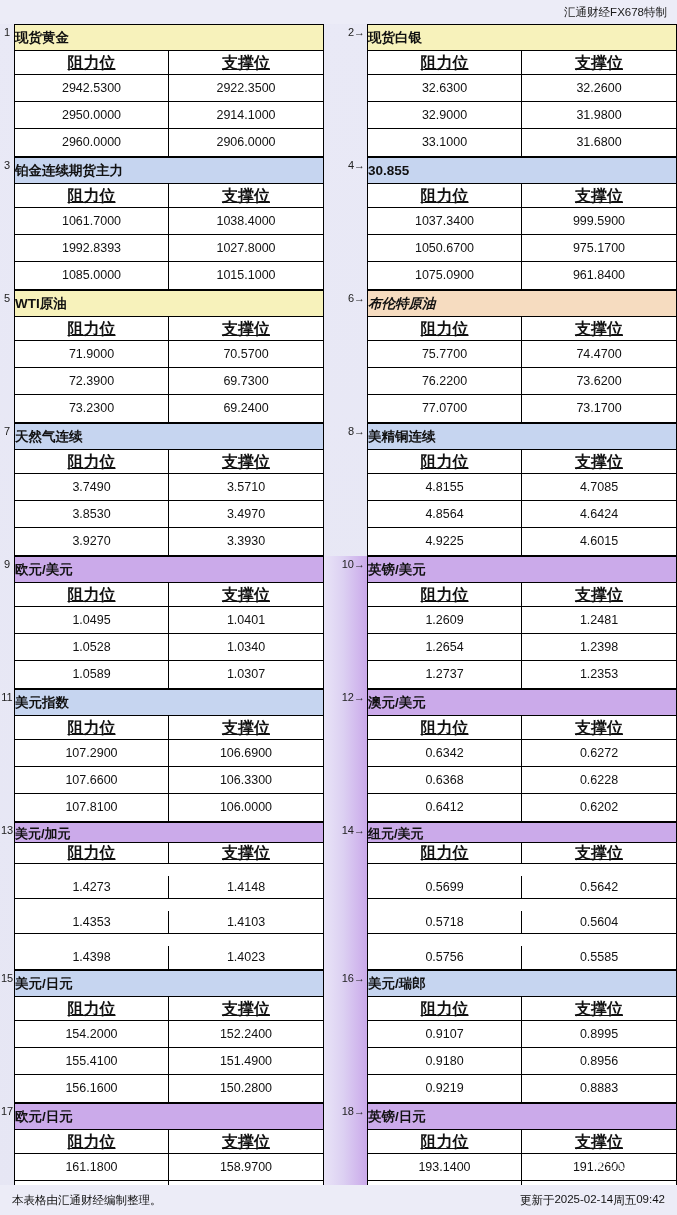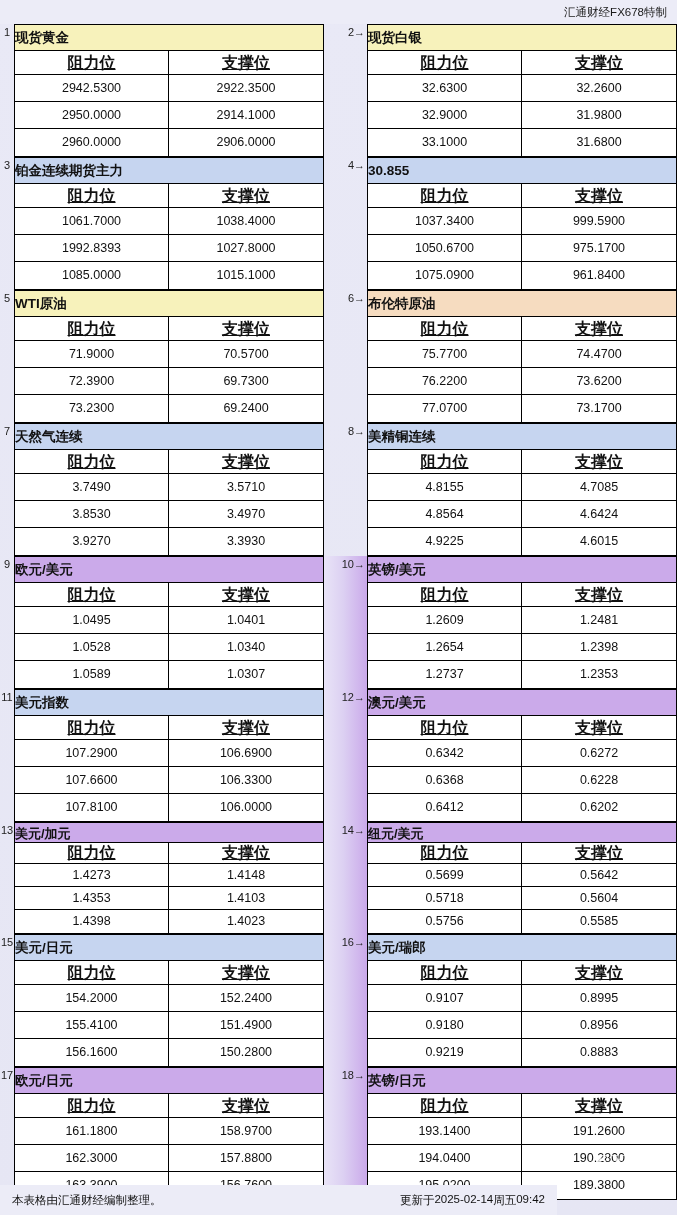--- a/index.html
+++ b/index.html
@@ -67,21 +67,21 @@
   .panel-title {
     height: 26px;
     line-height: 26px;
     font-weight: bold;
     font-size: 13.5px;
     color: #111;
     border-bottom: 1px solid #000;
   }
   .t-gold { background: #f7f2bb; }
   .t-blue { background: #c6d5f0; }
-  .t-orange { background: #f6dcc0; }
+  .t-orange { background: #f6dcc0; font-style: italic; }
   .t-purple { background: #cbaaea; }
   .cols {
     display: flex;
     height: 24px;
     border-bottom: 1px solid #000;
   }
   .cols .c {
     flex: 1 1 50%;
     text-align: center;
     font-size: 16px;
@@ -101,31 +101,31 @@
     flex: 1 1 50%;
     text-align: center;
     font-size: 12.5px;
     line-height: 26px;
     color: #111;
   }
   .drow .c:first-child { border-right: 1px solid #000; }
   .panel.compact .panel-title { height: 20px; line-height: 22px; font-size: 13px; }
   .panel.compact .cols { height: 21px; }
   .panel.compact .cols .c { line-height: 20px; }
-  .panel.compact .drow { height: 23px; }
+  .panel.compact .drow { height: 23px; margin-top: 12px; }
   .panel.compact .drow .c { line-height: 22px; }
   
   .mid-strip {
     background: linear-gradient(to right, #e9e4f7 0%, #dcd0f2 45%, #caa9ea 100%);
   }
   
   #footer {
     position: absolute;
     left: 0; bottom: 0;
-    width: 557px; height: 30px;
+    width: 677px; height: 30px;
     display: flex;
     align-items: center;
     justify-content: space-between;
     padding: 0 12px;
     font-size: 11.5px;
     color: #111;
     background: #ececf7;
   }
   #footer .right { display: flex; }
   

